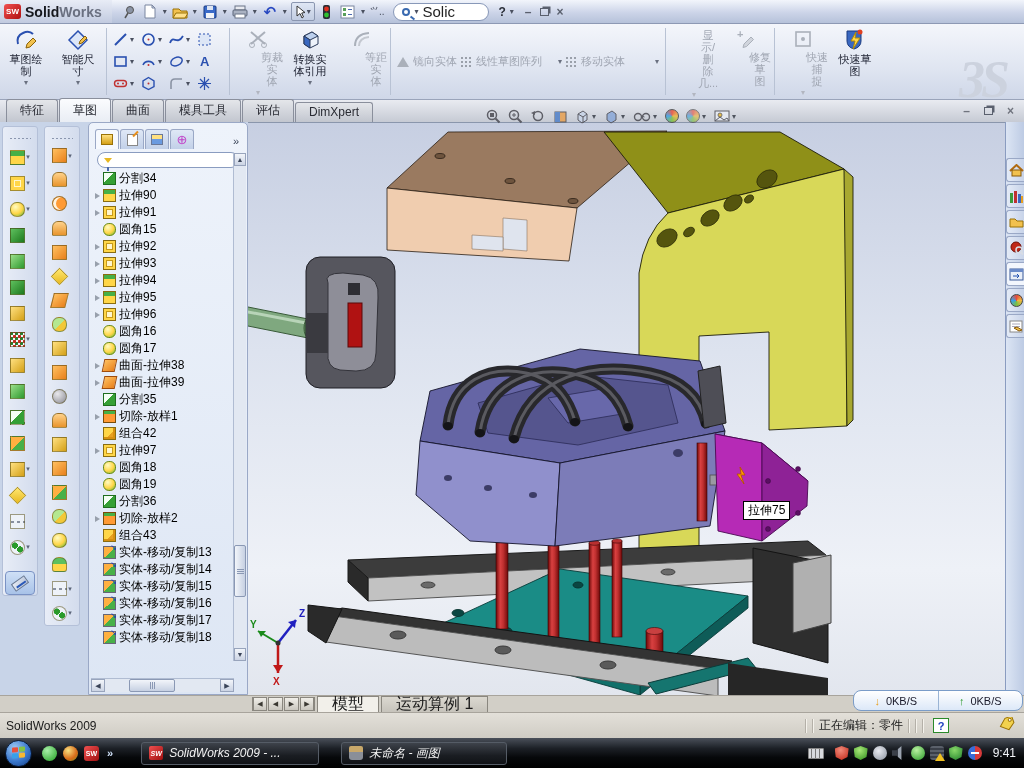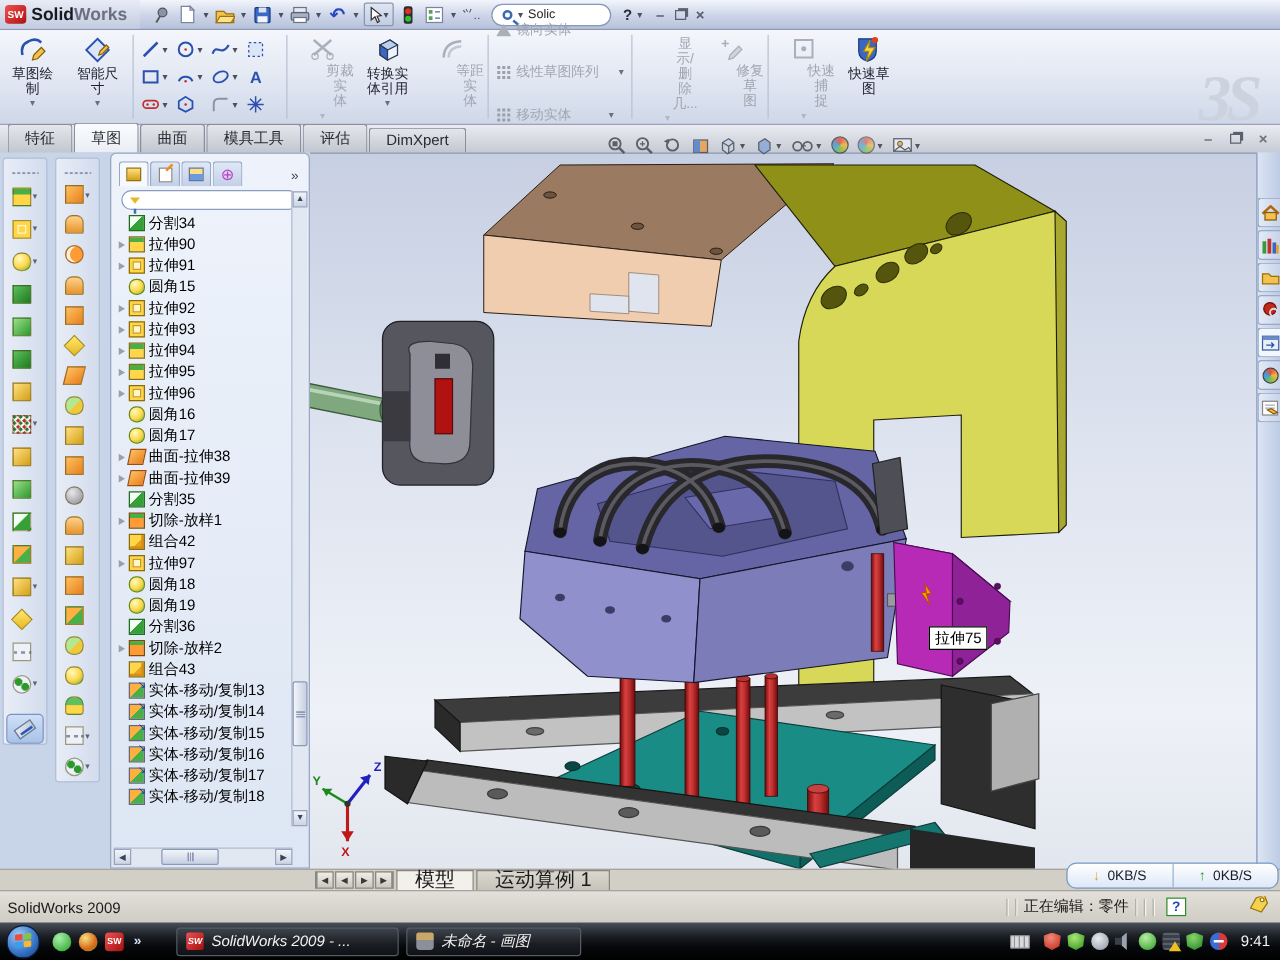--- a/index.html
+++ b/index.html
@@ -20,38 +20,38 @@
   .menu-item{font-size:12px;color:#1a1c24;padding:3px 9px;cursor:default;}
   .tb-icons{display:flex;align-items:center;gap:3px;margin-left:8px;}
   .tbi{width:18px;height:18px;display:flex;align-items:center;justify-content:center;position:relative;}
   .tbi svg{display:block}
   .mini-caret{font-size:8px;color:#4a5060;margin:0 1px;}
   .sel-box{border:1px solid #8a96b0;background:linear-gradient(180deg,#dfe6f4,#c2cde2);border-radius:2px;display:flex;align-items:center;padding:0 2px;height:19px;}
   .searchbox{display:flex;align-items:center;gap:3px;background:#fff;border:1px solid #8898b8;
     border-radius:10px;height:18px;padding:0 8px;margin-left:6px;width:96px;}
   .searchbox .q{width:8px;height:8px;border:2px solid #3a6ab0;border-radius:50%;position:relative;flex:none;}
   .searchbox .q::after{content:"";position:absolute;width:5px;height:2px;background:#3a6ab0;transform:rotate(40deg);left:6px;top:7px;}
-  .search-text{font-size:10px;color:#222;}
+  .search-text{font-size:15px;color:#222;}
   .win-ctrl{display:flex;gap:8px;margin-left:10px;margin-right:8px;align-items:center;}
   .wc{font-size:12px;color:#5a606e;font-weight:bold;cursor:default;}
   .wc-restore{width:9px;height:8px;border:1px solid #5a606e;box-shadow:2px -2px 0 -0.5px #5a606e;}
 
   
   .ribbon{position:absolute;left:0;top:24px;width:1024px;height:76px;
     background:linear-gradient(180deg,#f4f6fb,#dfe5f1 60%,#cfd7e8);border-bottom:1px solid #9aa4ba;display:flex;align-items:stretch;}
   .rb-big{width:52px;display:flex;flex-direction:column;align-items:center;justify-content:flex-start;padding-top:4px;gap:1px;}
   .rb-big .rlab{font-size:11px;line-height:12px;text-align:center;color:#1c2030;white-space:pre-line;}
   .rb-big.dis .rlab{color:#a0a6b2;margin-left:28px;}
   .rb-caret{font-size:8px;color:#6a7080;}
   .rb-big.dis .rb-caret{color:#b2b6c0;}
   .rb-sep{width:1px;background:#b8c2d4;margin:4px 2px;}
   .sk-grid{display:grid;grid-template-rows:repeat(3,22px);grid-auto-flow:column;align-content:center;gap:0 2px;padding:0 4px;}
   .sk-cell{display:flex;align-items:center;gap:1px;width:26px;}
   .sk-cell svg{display:block}
-  .rb-col3{display:flex;flex-direction:column;justify-content:flex-end;gap:19px;padding:0 4px;}
+  .rb-col3{display:flex;flex-direction:row;justify-content:flex-start;gap:3px;padding:0 4px;}
   .rb-row{display:flex;align-items:center;gap:4px;}
   .rb-row .rlab2{font-size:11px;color:#a0a6b2;}
   .warn-tri{width:0;height:0;border-left:6px solid transparent;border-right:6px solid transparent;border-bottom:10px solid #aab0ba;position:relative;}
   .grid-ico{width:12px;height:12px;background:
     radial-gradient(circle 1.3px,#9aa0aa 1.2px,transparent 1.4px) 0 0/4px 4px;}
   .watermark{position:absolute;right:18px;top:26px;font-size:52px;font-style:italic;font-weight:bold;
     color:#ccd2de;font-family:"Liberation Serif","DejaVu Serif",serif;letter-spacing:-4px;}
 
   
   .tabstrip{position:absolute;left:0;top:100px;width:1024px;height:22px;
@@ -201,21 +201,21 @@
   .flag i{border-radius:1px;}
   .ql{display:flex;align-items:center;gap:6px;margin-left:10px;}
   .qli{width:15px;height:15px;border-radius:3px;}
   .ql-msg{background:radial-gradient(circle at 35% 30%,#a8f0a8,#22a022);border-radius:50%;}
   .ql-ball{background:radial-gradient(circle at 35% 30%,#f8e080,#d86a18 60%,#6a9a20);border-radius:50%;}
   .ql-sw{background:linear-gradient(135deg,#f05050,#a01010);color:#fff;font-size:7px;font-weight:bold;display:flex;align-items:center;justify-content:center;}
   .ql-more{color:#cfe0f8;font-size:11px;font-weight:bold;margin-left:2px;}
   .taskbtns{display:flex;gap:6px;margin-left:28px;font-style:italic;}
   .taskbtn{width:178px;height:23px;border-radius:3px;border:1px solid #555c66;display:flex;align-items:center;gap:6px;
     background:linear-gradient(180deg,#3e434b,#1a1d22 60%,#101216);padding:0 7px;color:#f2f2f2;font-size:12px;white-space:nowrap;overflow:hidden;}
-  .taskbtn:last-child{width:140px;}
+  .taskbtn:last-child{width:166px;margin-left:16px;}
   .tb-ic-sw{width:14px;height:14px;background:linear-gradient(135deg,#f05050,#a01010);border-radius:2px;color:#fff;font-size:7px;font-weight:bold;display:flex;align-items:center;justify-content:center;flex:none;}
   .tb-ic-paint{width:14px;height:14px;flex:none;background:linear-gradient(180deg,#c8a86a 0 40%,#8a8f98 40%);border-radius:2px 2px 3px 3px;}
   .tray{margin-left:auto;display:flex;align-items:center;gap:5px;margin-right:8px;}
   .kbd{width:16px;height:11px;background:#d8dade;border:1px solid #888;border-radius:1px;
     background-image:repeating-linear-gradient(90deg,#777 0 1px,transparent 1px 4px);background-size:12px 4px;background-position:2px 2px;background-repeat:repeat-y;margin-right:6px;}
   .tri{width:14px;height:14px;border-radius:3px;flex:none;}
   .tr-shield-r{clip-path:polygon(50% 0,100% 18%,92% 78%,50% 100%,8% 78%,0 18%);background:radial-gradient(circle at 40% 30%,#f08a7a,#c02010);}
   .tr-shield-g{clip-path:polygon(50% 0,100% 18%,92% 78%,50% 100%,8% 78%,0 18%);background:radial-gradient(circle at 40% 30%,#a8e878,#2a8a18);}
   .tr-flower{border-radius:50%;background:radial-gradient(circle at 40% 35%,#e8eaf0,#8a929e);}
   .tr-spk{background:linear-gradient(90deg,#3a3f48 0 40%,transparent 40%),#9aa2ae;clip-path:polygon(0 30%,35% 30%,70% 0,70% 100%,35% 70%,0 70%);}

